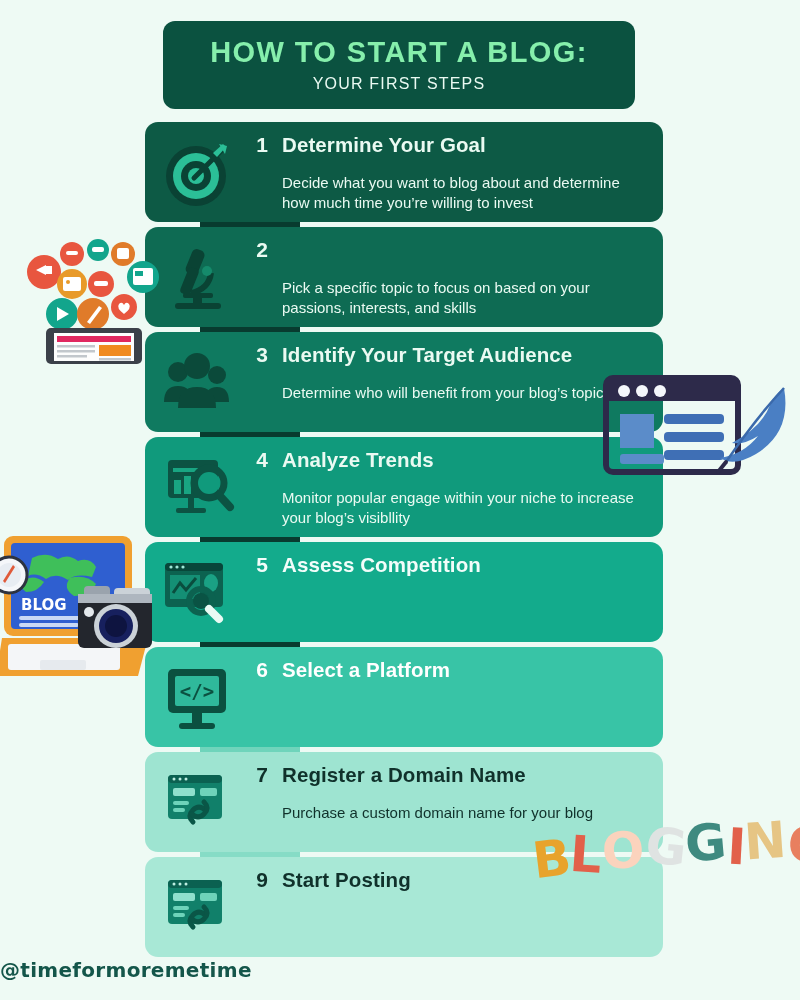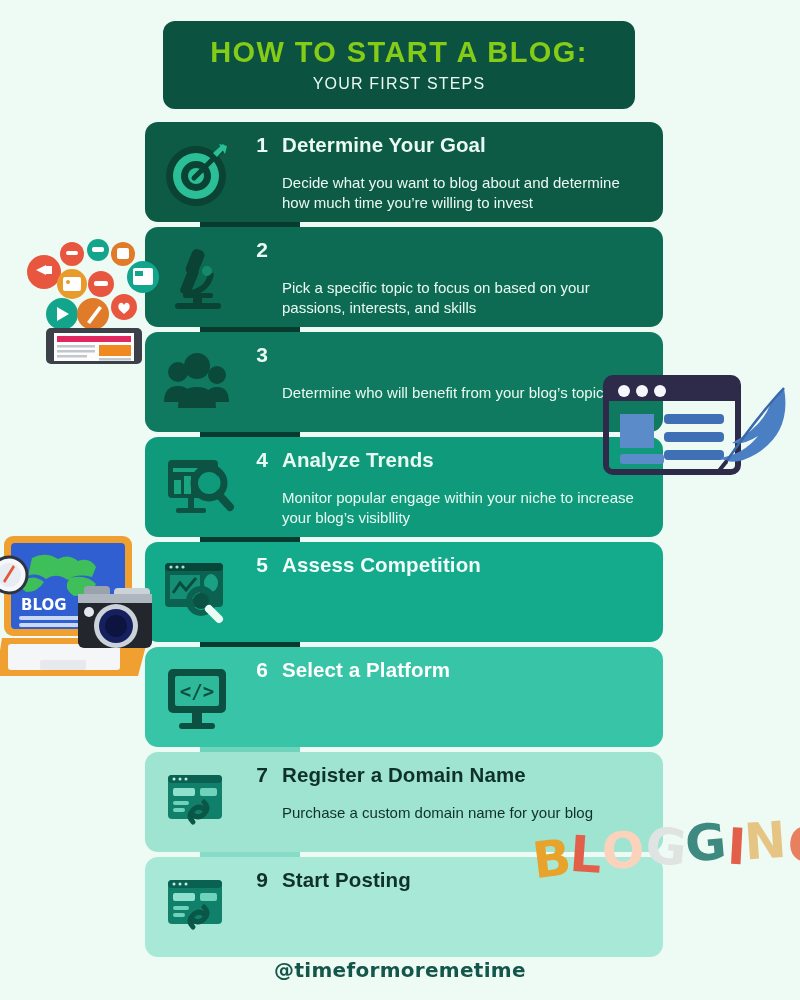--- a/index.html
+++ b/index.html
@@ -73,33 +73,33 @@
   .bl-1{ color:#e2604a; transform:rotate(4deg) translateY(2px); }
   .bl-2{ color:#fbd3bd; transform:rotate(-3deg) translateY(-2px); }
   .bl-3{ color:#dfe3e2; transform:rotate(6deg) translateY(-6px); }
   .bl-4{ color:#3f8a80; transform:rotate(-5deg) translateY(-10px); }
   .bl-5{ color:#e2604a; transform:rotate(3deg) translateY(-6px); }
   .bl-6{ color:#e6c584; transform:rotate(-4deg) translateY(-12px); }
   .bl-7{ color:#e87f5f; transform:rotate(5deg) translateY(-8px); }
 
   
   .handle{
-    position:absolute; left:0; right:0; top:958px; text-align:center;
+    position:absolute; left:0; right:0; top:958px; text-align:left;
     font-family:"DejaVu Sans", sans-serif;
     font-size:20px; font-weight:bold; color:#14564a; letter-spacing:.3px;
     z-index:6;
   }
 </style>
 </head>
 <body style="background: rgb(238, 250, 244);">
 
 <div id="poster">
 
   <div class="title-banner" style="background: rgb(11, 82, 64);">
-    <div class="title-main" style="color: #84cc16;">HOW TO START A BLOG:</div>
+    <div class="title-main" style="color: #86efac;">HOW TO START A BLOG:</div>
     <div class="title-sub" style="color: rgb(234, 250, 242);">YOUR FIRST STEPS</div>
   </div>
 
   <div class="nub" style="top:218px"></div>
   <div class="nub" style="top:322px"></div>
   <div class="nub" style="top:427px"></div>
   <div class="nub" style="top:532px"></div>
   <div class="nub" style="top:637px"></div>
   <div class="nub" style="top:742px;background:#6fd4bb"></div>
   <div class="nub" style="top:847px;background:#86dcc6"></div>
@@ -152,20 +152,21 @@
         <path d="M3 56 q0 -16 14 -16 q14 0 14 16 z" fill="#0b4a3a"></path>
         <circle cx="56" cy="29" r="9" fill="#0b4a3a"></circle>
         <path d="M44 56 q0 -15 12 -15 q12 0 12 15 z" fill="#0b4a3a"></path>
         <circle cx="36" cy="20" r="13" fill="#0b4a3a"></circle>
         <path d="M17 62 q0 -21 19 -21 q19 0 19 21 z" fill="#0b4a3a"></path>
       </svg>
     </div>
     <div class="body">
       <div class="headrow">
         <span class="num">3</span>
+        <span class="step-title">Identify Your Target Audience</span>
       </div>
       <div class="desc">Determine who will benefit from your blog’s topic</div>
     </div>
   </div>
 
   <div class="card" id="card-3" style="top: 437px; background: rgb(16, 154, 124); color: rgb(234, 250, 242);">
     <div class="iconwrap">
       <svg width="76" height="76" viewBox="0 0 76 76">
         <rect x="8" y="10" width="50" height="38" rx="4" fill="#0c5343"></rect>
         <rect x="13" y="18" width="26" height="4" fill="#19a582"></rect>

